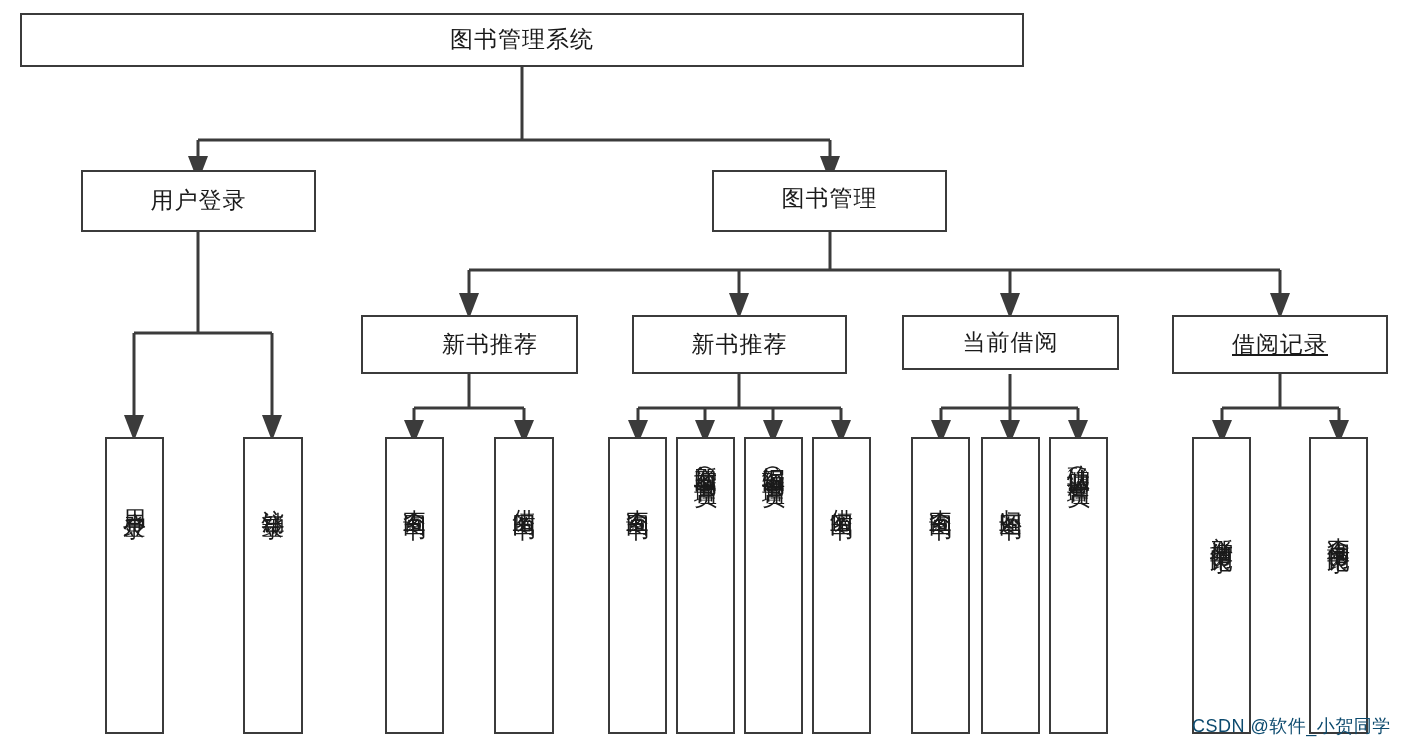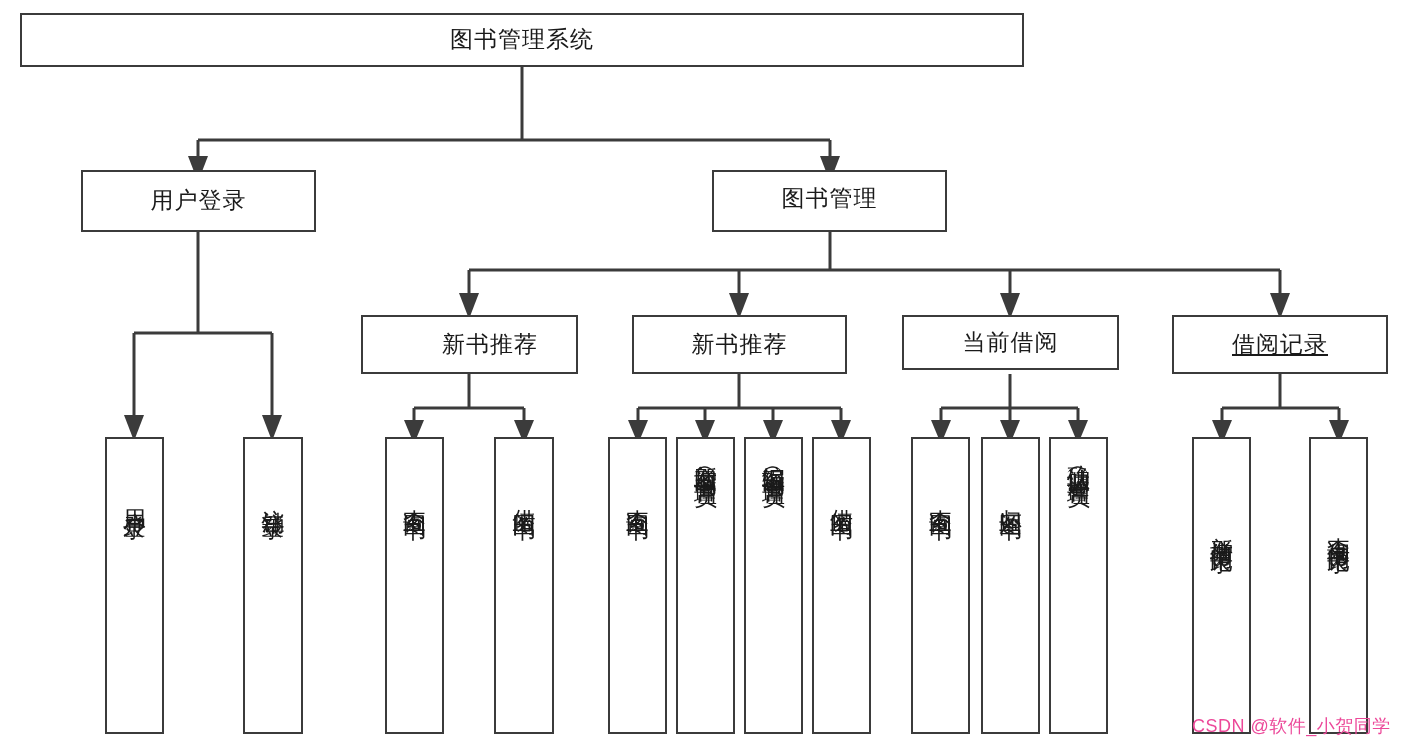--- a/index.html
+++ b/index.html
@@ -65,21 +65,21 @@
     top: 0;
     width: 1405px;
     height: 747px;
     pointer-events: none;
   }
   .watermark {
     position: absolute;
     left: 1192px;
     top: 714px;
     font-size: 18px;
-    color: #ec4899;
+    color: #0c4a6e;
     white-space: nowrap;
     letter-spacing: 0.5px;
   }
 </style>
 </head>
 <body>
 
 <div id="canvas">
 
   <svg class="wires" viewBox="0 0 1405 747" xmlns="http://www.w3.org/2000/svg">

